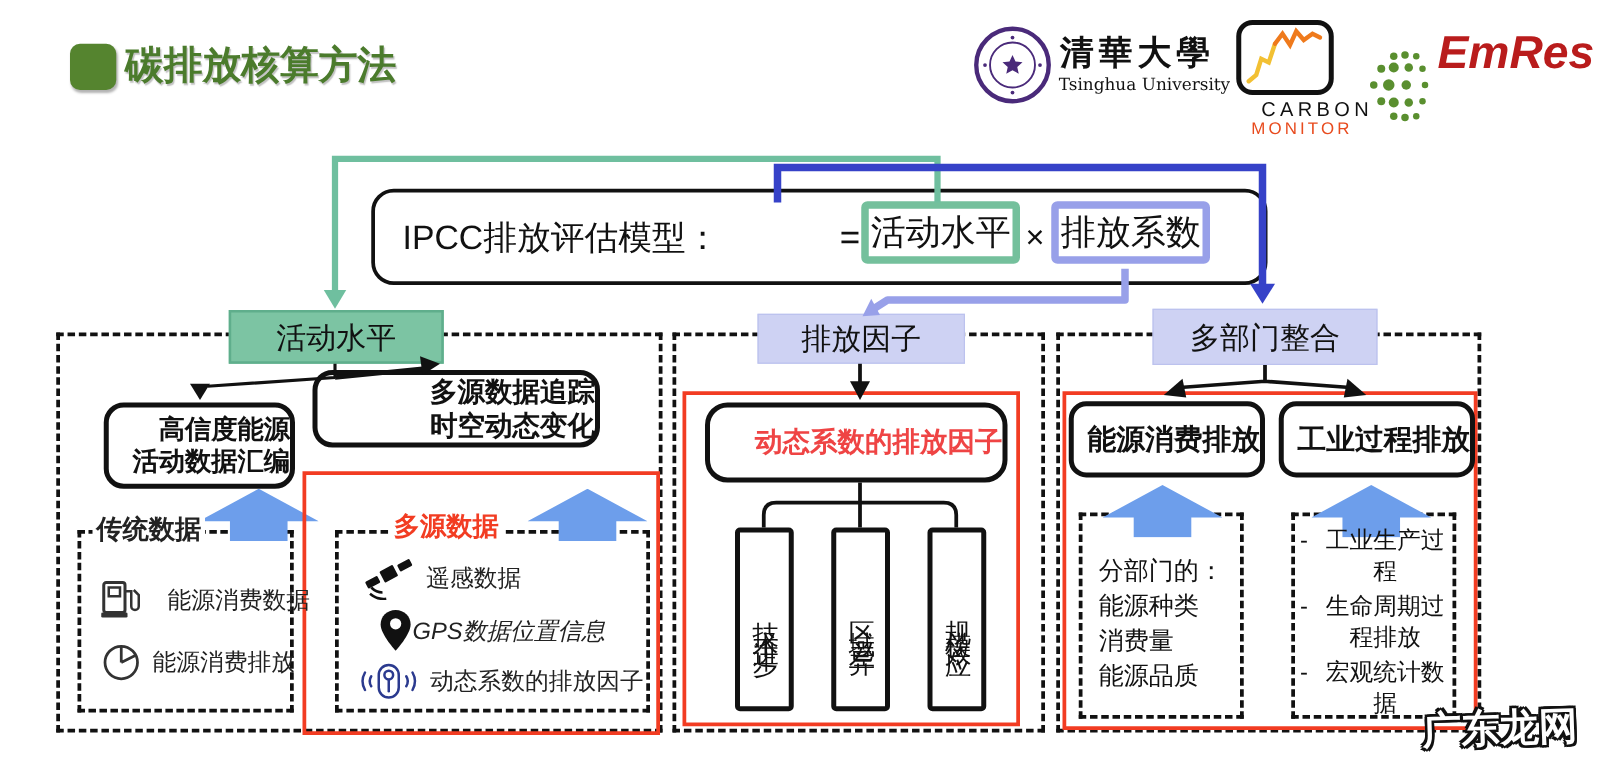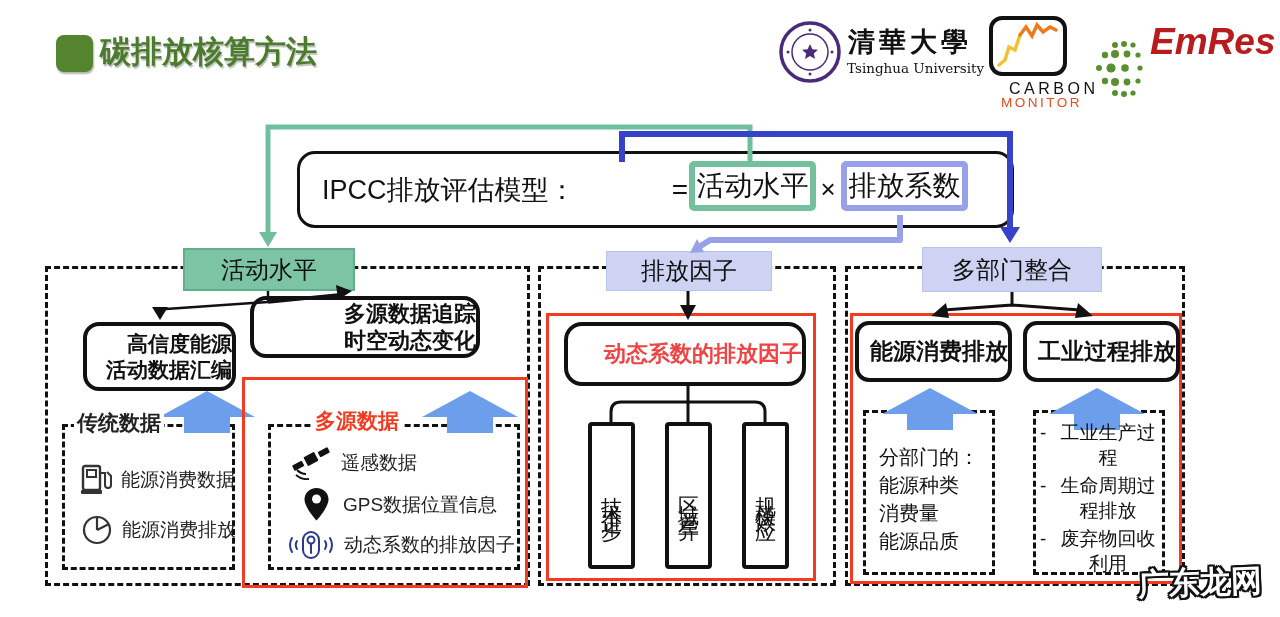--- a/index.html
+++ b/index.html
@@ -147,21 +147,21 @@
   <div class="mini-label" style="left:74px;top:409px;color:#222;">传统数据</div>
   <div class="inner-dash" style="left:62px;top:424px;width:173px;height:146px;"></div>
 
   <div class="d-row" style="left:80px;top:462px;">
     <svg width="34" height="36" viewBox="0 0 34 36">
       <rect x="3" y="4" width="17" height="24" rx="2" fill="none" stroke="#333" stroke-width="2.4"></rect>
       <rect x="7" y="8" width="9" height="7" fill="none" stroke="#333" stroke-width="2"></rect>
       <path d="M20 11 h5 v12 a3 3 0 0 0 6 0 v-9 l-4 -4" fill="none" stroke="#333" stroke-width="2"></path>
       <rect x="1" y="28" width="21" height="4" rx="1" fill="#333"></rect>
     </svg>
-    <span class="txt" style="margin-left:7px;text-align:center;">能源消费数据</span>
+    <span class="txt" style="margin-left:20px;text-align:center;">能源消费数据</span>
   </div>
   <div class="d-row" style="left:81px;top:513px;">
     <svg width="33" height="33" viewBox="0 0 33 33">
       <circle cx="16" cy="17" r="13" fill="none" stroke="#333" stroke-width="2.2"></circle>
       <path d="M16 17 V4 M16 17 L28 11" fill="none" stroke="#333" stroke-width="2.2"></path>
     </svg>
     <span class="txt" style="margin-left:8px;">能源消费排放</span>
   </div>
 
   <div class="mini-label" style="left:312px;top:407px;color:#f23c22;">多源数据</div>
@@ -176,21 +176,21 @@
       </g>
       <path d="M7 24 q4 4 9 4 M6 29 q6 5 13 4" fill="none" stroke="#111" stroke-width="2"></path>
     </svg>
     <span class="txt" style="margin-left:9px;">遥感数据</span>
   </div>
   <div class="d-row" style="left:303px;top:487px;">
     <svg width="27" height="35" viewBox="0 0 27 35">
       <path d="M13.5 1 C6.5 1 1.5 6.2 1.5 12.5 c0 8 12 21 12 21 s12 -13 12 -21 C25.5 6.2 20.5 1 13.5 1 z" fill="#111"></path>
       <circle cx="13.5" cy="12" r="4.5" fill="#fff"></circle>
     </svg>
-    <span class="txt" style="margin-left:13px;">GPS数据位置信息</span>
+    <span class="txt" style="font-style:italic;">GPS数据位置信息</span>
   </div>
   <div class="d-row" style="left:284px;top:529px;">
     <svg width="54" height="32" viewBox="0 0 54 32">
       <g fill="none" stroke="#2b3a8f" stroke-width="2" stroke-linecap="round">
         <path d="M8 9 q-4 7 0 14 M13 12 q-2.5 4 0 8"></path>
         <path d="M46 9 q4 7 0 14 M41 12 q2.5 4 0 8"></path>
         <rect x="19" y="3" width="16" height="26" rx="8"></rect>
         <circle cx="27" cy="11" r="3.5"></circle>
         <path d="M27 15 v9"></path>
       </g>
@@ -237,21 +237,21 @@
     <div class="ind-row">
       <span class="b">-</span>
       <span class="t">工业生产过程</span>
     </div>
     <div class="ind-row">
       <span class="b">-</span>
       <span class="t">生命周期过程排放</span>
     </div>
     <div class="ind-row">
       <span class="b">-</span>
-      <span class="t">废弃物回收利用</span>
+      <span class="t">宏观统计数据</span>
     </div>
   </div>
 
   <svg class="overlay" width="1280" height="617" viewBox="0 0 1280 617">
 
     <path d="M750 162 V127 H268 V234" fill="none" stroke="#6fbf9f" stroke-width="5"></path>
     <polygon points="259,232 277,232 268,247" fill="#6fbf9f"></polygon>
 
     <path d="M622 162 V134 H1010 V229" fill="none" stroke="#3642c8" stroke-width="6"></path>
     <polygon points="1000,227 1020,227 1010,243" fill="#3642c8"></polygon>

